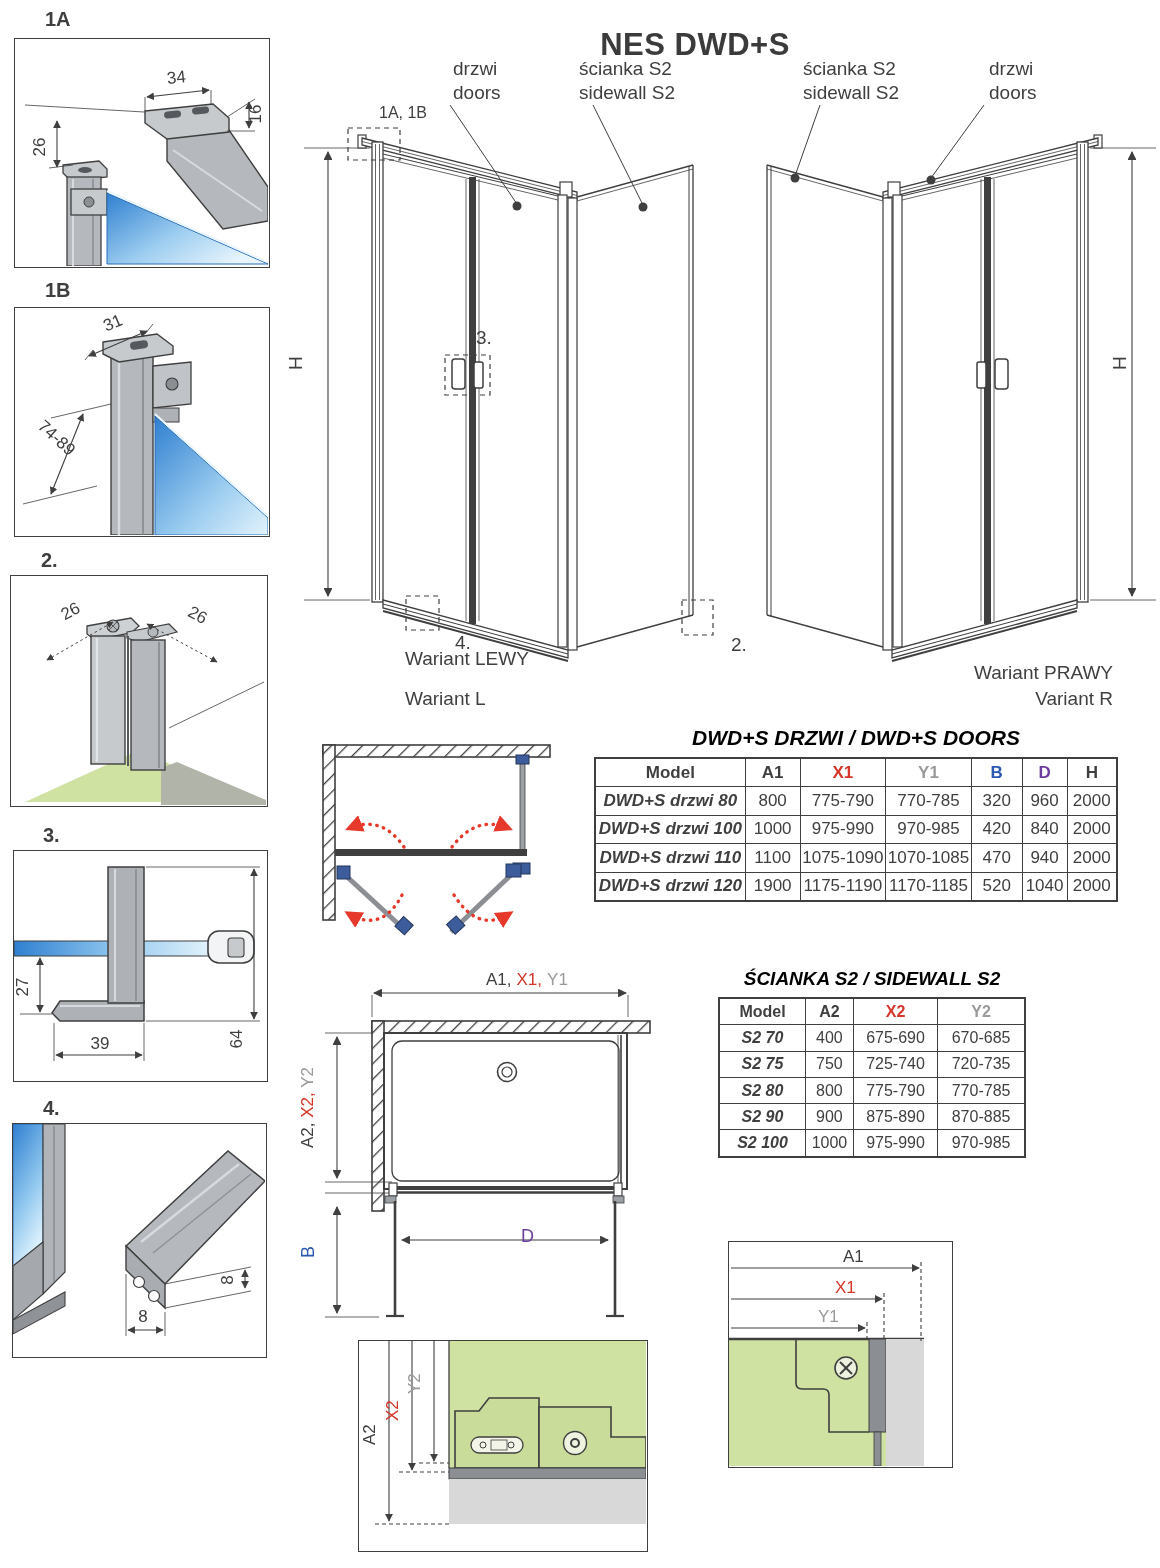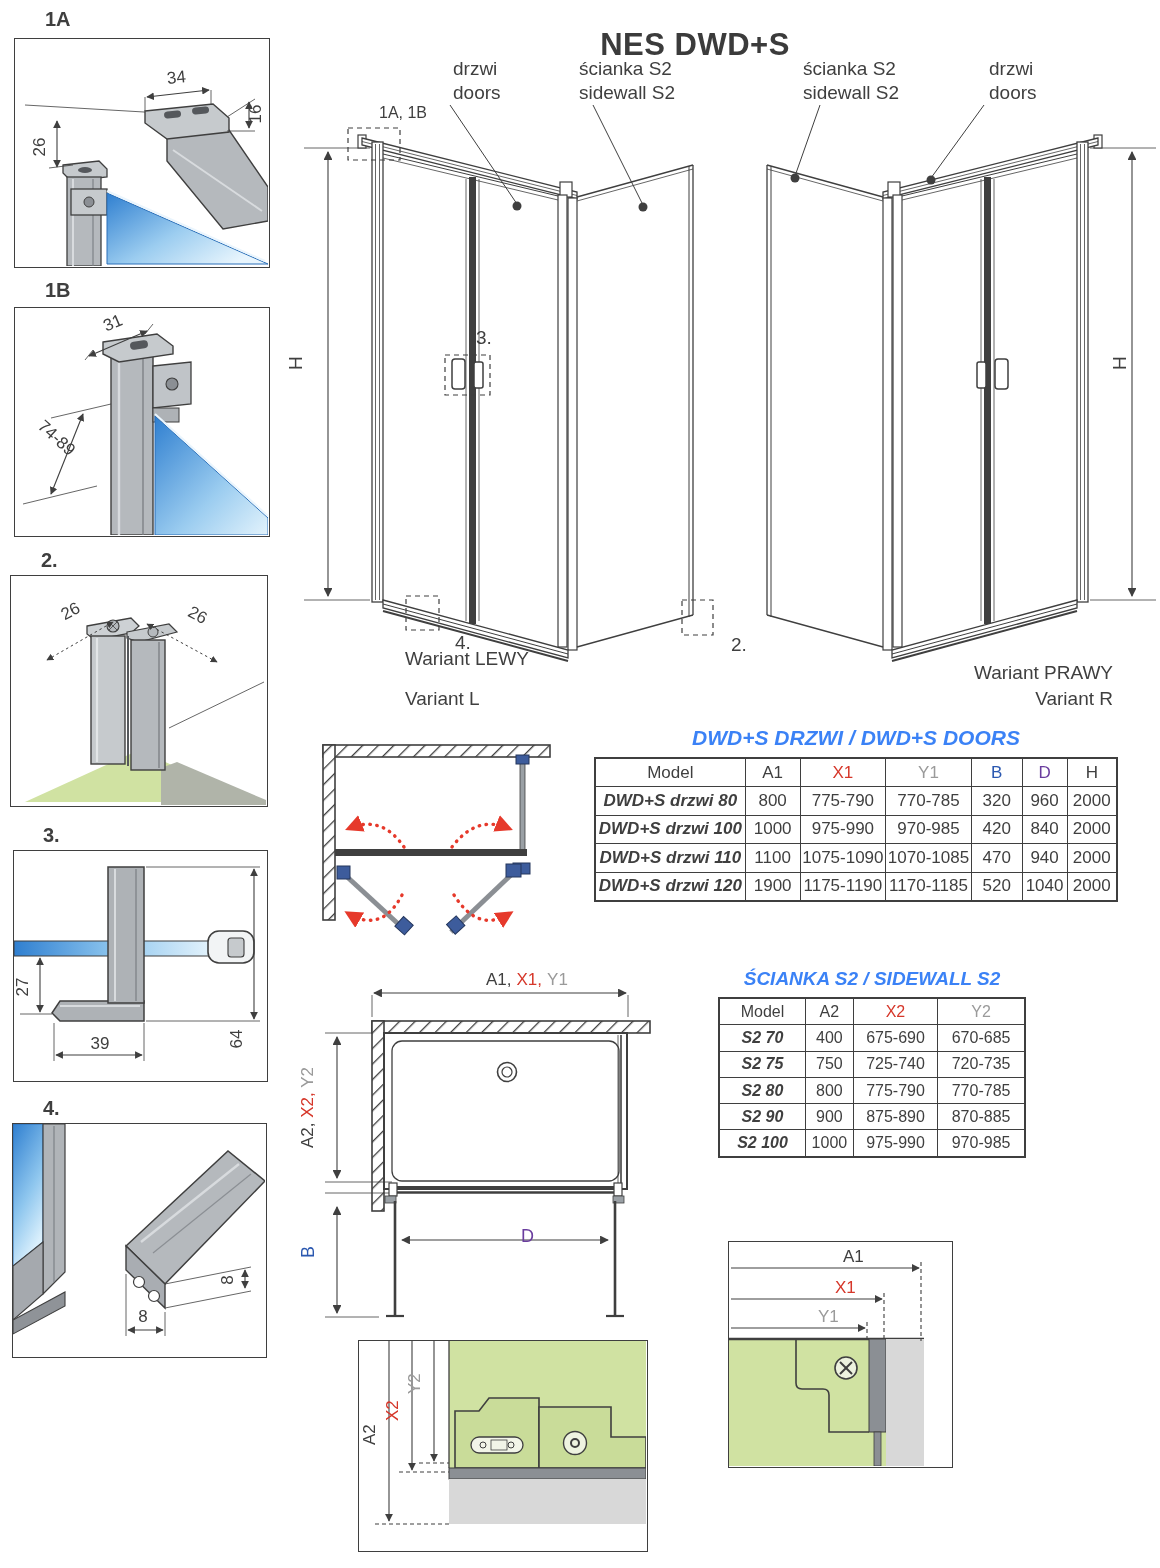--- a/index.html
+++ b/index.html
@@ -13,29 +13,29 @@
   .detail-id{font-size:20px;font-weight:bold;color:#3f3f3f;}
   .ref-num{font-size:19px;}
   .cap{font-size:19px;}
   .small-ref{font-size:16px;}
   .page-title{position:absolute;left:695px;top:6px;transform:translateX(-50%);
               font-size:31px;font-weight:bold;letter-spacing:.5px;color:#3b3b3b;}
   .ink{color:#3f3f3f}.red{color:#d6372a}.grayc{color:#9a9a9a}.bluec{color:#2b58b0}.purpc{color:#6a3d9e}
 
   
   .tblwrap{position:absolute;}
-  .tbl-title{text-align:center;font-style:italic;font-weight:bold;margin:0 0 7px 0;color:#3b82f6;}
+  .tbl-title{text-align:center;font-style:italic;font-weight:bold;margin:0 0 7px 0;color:#000000;}
   .t1 .tbl-title{font-size:21px;line-height:25px;}
   .t2 .tbl-title{font-size:19px;line-height:23px;}
   table{border-collapse:collapse;background:#fff;table-layout:fixed;}
   th,td{border:1.4px solid #3f3f3f;text-align:center;vertical-align:middle;padding:0;overflow:hidden;}
   table{border:2px solid #3f3f3f;}
   .t1 th,.t1 td{height:27.4px;font-size:17px;}
   .t2 th,.t2 td{height:25.3px;font-size:16px;}
-  th{font-weight:normal;}
+  th{font-weight:bold;}
   td.model{font-weight:bold;font-style:italic;}
 
   
   svg text{font-family:"Liberation Sans",sans-serif;font-size:17px;fill:#3f3f3f;}
   .s16{stroke:#3f3f3f;stroke-width:1.6;fill:none}
   .s13{stroke:#3f3f3f;stroke-width:1.3;fill:none}
   .s10{stroke:#3f3f3f;stroke-width:1.0;fill:none}
   .thin{stroke:#3f3f3f;stroke-width:.8;fill:none}
   .dim{stroke:#3f3f3f;stroke-width:1.1;fill:none}
   .dash{stroke:#3f3f3f;stroke-width:1.1;fill:none;stroke-dasharray:4 3}
@@ -330,21 +330,21 @@
   <span class="lbl cap" style="left:772px;top:82px">sidewall S2</span>
   <span class="lbl cap" style="left:958px;top:58px">drzwi</span>
   <span class="lbl cap" style="left:958px;top:82px">doors</span>
   <span class="lbl small-ref" style="left:348px;top:104px">1A, 1B</span>
   <span class="lbl ref-num" style="left:445px;top:327px">3.</span>
   <span class="lbl ref-num" style="left:424px;top:632px">4.</span>
   <span class="lbl ref-num" style="left:700px;top:634px">2.</span>
   <span class="vlabel cap" style="left:306px;top:350px">H</span>
   <span class="vlabel cap" style="left:1130px;top:350px">H</span>
   <span class="lbl cap" style="left:374px;top:648px">Wariant LEWY</span>
-  <span class="lbl cap" style="left:374px;top:688px">Variant L</span>
+  <span class="lbl cap" style="left:374px;top:688px">Wariant L</span>
   <span class="lbl cap" style="left:935px;top:662px;width:147px;text-align:right">Wariant PRAWY</span>
   <span class="lbl cap" style="left:935px;top:688px;width:147px;text-align:right">Variant R</span>
 
   <svg class="abs" style="left:310px;top:735px" width="285" height="230" viewBox="0 0 285 230">
     <defs>
       <pattern id="hsw" width="11" height="11" patternUnits="userSpaceOnUse" patternTransform="rotate(45)">
         <rect width="11" height="11" fill="#fff"></rect>
           <line x1="0" y1="0" x2="0" y2="11" stroke="#3f3f3f" stroke-width="2.6"></line>
       </pattern>
       <marker id="mr" viewBox="0 0 10 10" refX="7" refY="5" markerWidth="5.2" markerHeight="5.2" orient="auto">

